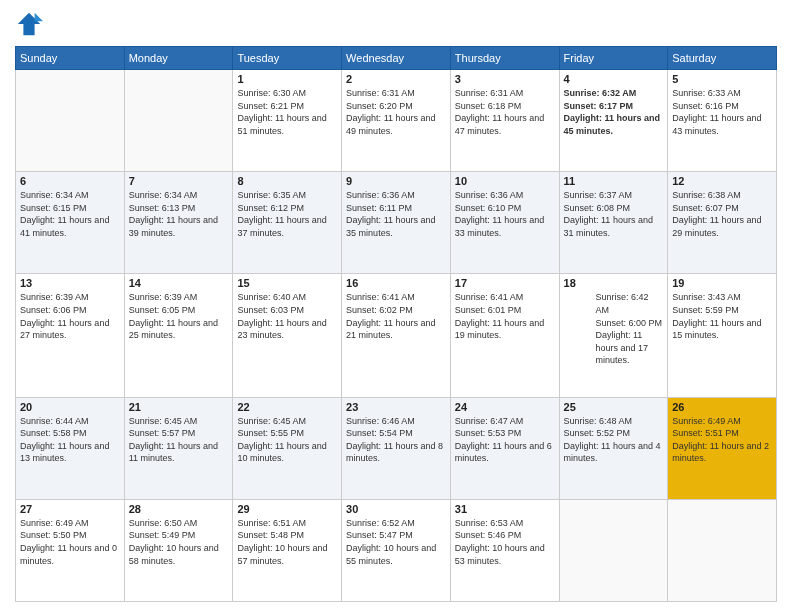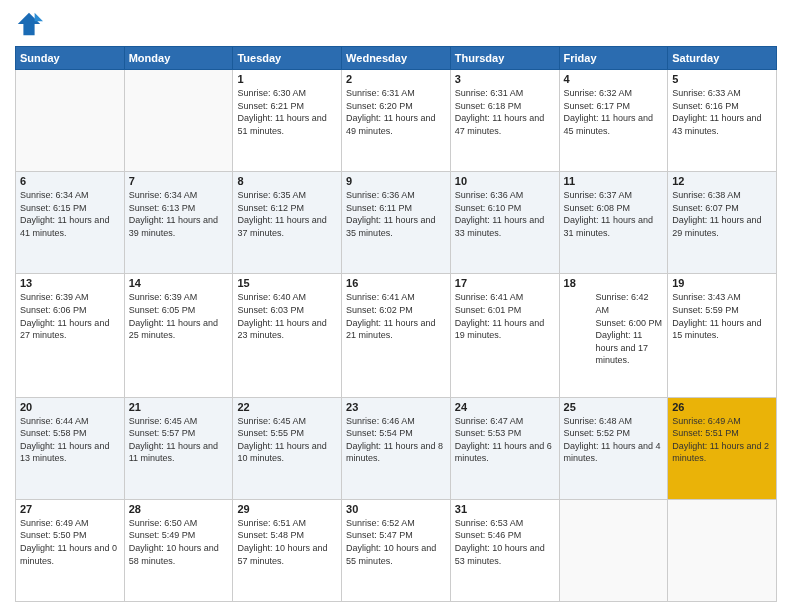--- a/index.html
+++ b/index.html
@@ -57,21 +57,21 @@
       flex: 1;
       border: 1px solid #ccc;
       border-collapse: collapse;
       width: 100%;
       table-layout: fixed;
     }
     .calendar th {
       background: #2b6cb0;
       color: #fff;
       font-size: 11px;
-      font-weight: bold;
+      font-weight: normal;
       padding: 5px 4px;
       border: 1px solid #1a5a9a;
       text-align: left;
     }
     .calendar td {
       border: 1px solid #ccc;
       vertical-align: top;
       padding: 3px 4px;
       font-size: 9.5px;
       color: #333;
@@ -147,21 +147,21 @@
 Daylight: 11 hours and 49 minutes.</div>
           </td>
           <td style="background: rgb(255, 255, 255);">
             <span class="day-number">3</span>
             <div class="day-info" style="white-space: pre-line;">Sunrise: 6:31 AM
 Sunset: 6:18 PM
 Daylight: 11 hours and 47 minutes.</div>
           </td>
           <td style="background: rgb(255, 255, 255);">
             <span class="day-number">4</span>
-            <div class="day-info" style="white-space: pre-line;">Sunrise: 6:32 AM
+            <div class="day-info" style="white-space: pre-line; font-weight: bold;">Sunrise: 6:32 AM
 Sunset: 6:17 PM
 Daylight: 11 hours and 45 minutes.</div>
           </td>
           <td style="background: rgb(255, 255, 255);">
             <span class="day-number">5</span>
             <div class="day-info" style="white-space: pre-line;">Sunrise: 6:33 AM
 Sunset: 6:16 PM
 Daylight: 11 hours and 43 minutes.</div>
           </td>
         </tr>

